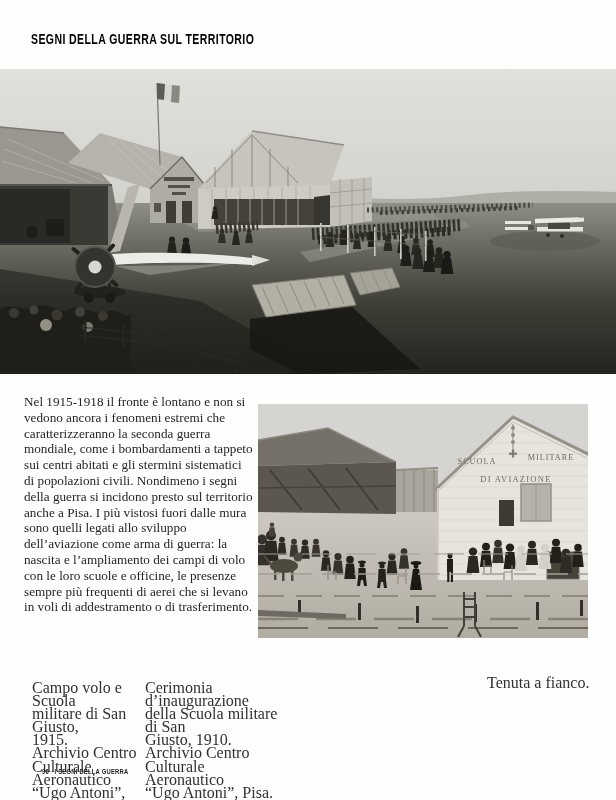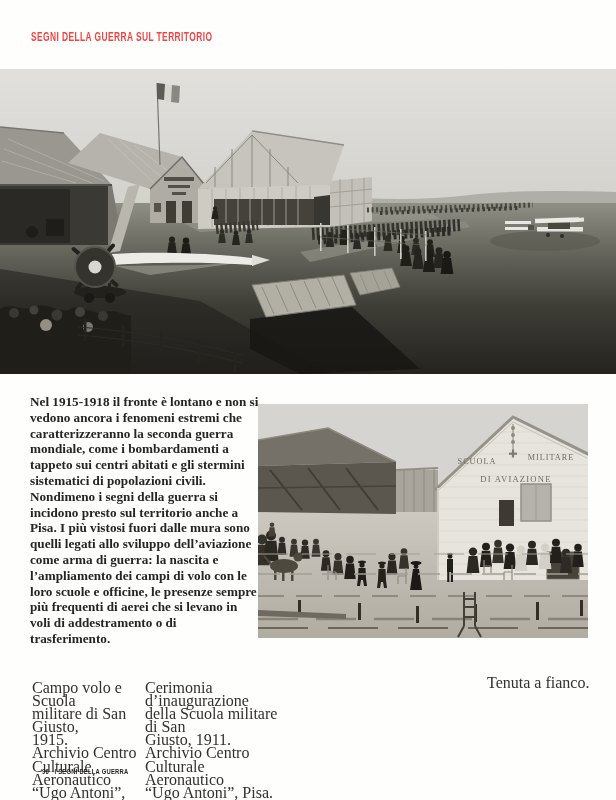--- a/index.html
+++ b/index.html
@@ -1,30 +1,30 @@
 <!DOCTYPE html>
 <html><head>
 <meta charset="utf-8">
 <style>
   html,body{margin:0;padding:0;background:#ffffff;}
   .page{position:relative;width:616px;height:800px;background:#fefefd;overflow:hidden;
         font-family:"Liberation Serif",serif;}
   
-  .kicker{position:absolute;left:31px;top:30px;color:#ef4444;
-          font-family:"Liberation Sans",sans-serif;font-weight:700;font-size:12px;}
+  .kicker{position:absolute;left:31px;top:30px;color:#000000;
+          font-family:"Liberation Sans",sans-serif;font-weight:700;font-size:15px;}
   .kicker .t{display:inline-block;transform:scaleX(.7);transform-origin:0 0;
              letter-spacing:.6px;white-space:nowrap;}
   
   figure{margin:0;padding:0;}
   .photo-main{position:absolute;left:0;top:69px;width:616px;height:305px;}
   .photo-school{position:absolute;left:258px;top:404px;width:330px;height:234px;}
   .photo-main svg,.photo-school svg{display:block;width:100%;height:100%;}
   
-  .body-text{position:absolute;left:30px;top:394px;width:230px;margin:0;
-             font-size:13.2px;line-height:15.8px;color:#262523;font-weight:bold;}
+  .body-text{position:absolute;left:24px;top:394px;width:230px;margin:0;
+             font-size:13.2px;line-height:15.8px;color:#262523;}
   
   .caption{position:absolute;font-size:16px;line-height:13.1px;color:#33312e;
            white-space:pre-line;}
   .cap1{left:32px;top:681px;width:110px;}
   .cap2{left:145px;top:681px;width:135px;}
   .cap3{left:487px;top:663px;width:125px;}
   .cap3 .cap-head{margin:0 0 2px 0;}
   
   .folio{position:absolute;left:42px;top:767px;}
   .folio-inner{display:flex;gap:7px;transform:scaleX(.78);transform-origin:0 50%;
@@ -367,21 +367,21 @@
   </figure>
 
   <div class="caption cap1">Campo volo e Scuola
 militare di San Giusto,
 1915.
 Archivio Centro
 Culturale Aeronautico
 “Ugo Antoni”, Pisa.</div>
   <div class="caption cap2">Cerimonia d’inaugurazione
 della Scuola militare di San
-Giusto, 1911.
+Giusto, 1910.
 Archivio Centro
 Culturale Aeronautico
 “Ugo Antoni”, Pisa.</div>
   <div class="caption cap3">
     <div class="cap-head">Tenuta a fianco.</div>
   </div>
 
   <footer class="folio">
     <div class="folio-inner">
       <span>96</span>

